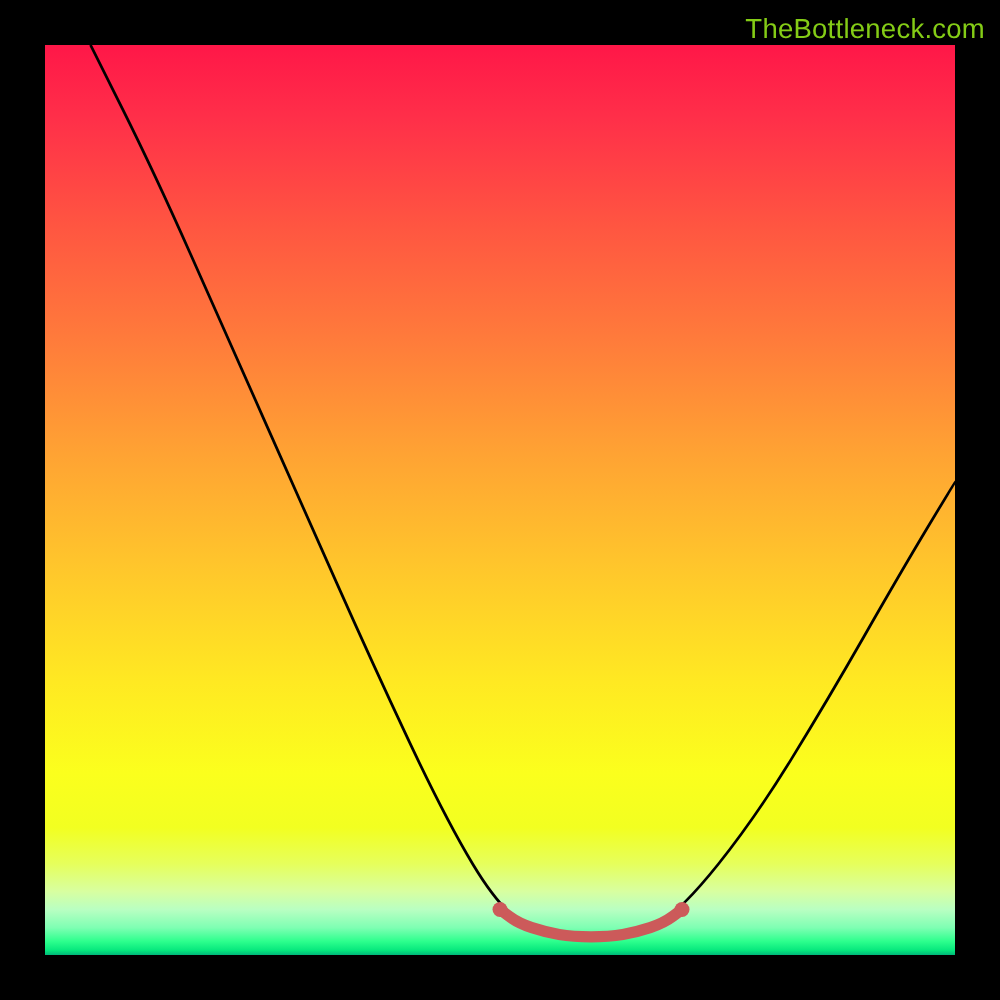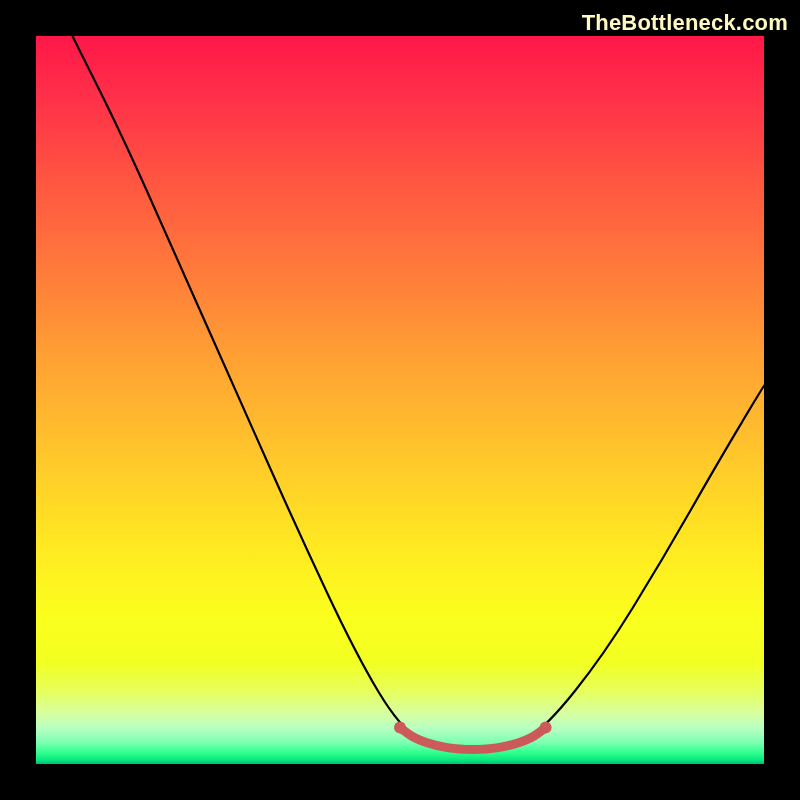--- a/index.html
+++ b/index.html
@@ -42,23 +42,23 @@
       #7effb3 97%,
       #2dff8d 98.5%,
       #06e77d 99.5%,
       #00b97a 100%
     );
   }
   .watermark {
     position: absolute;
     top: 10px;
     right: 12px;
-    color: #fef9c3;
+    color: #84cc16;
     font-size: 22px;
-    font-weight: 700;
+    font-weight: 400;
     letter-spacing: 0.2px;
     user-select: none;
   }
   svg.curve {
     position: absolute;
     top: 0;
     left: 0;
     width: 728px;
     height: 728px;
   }

